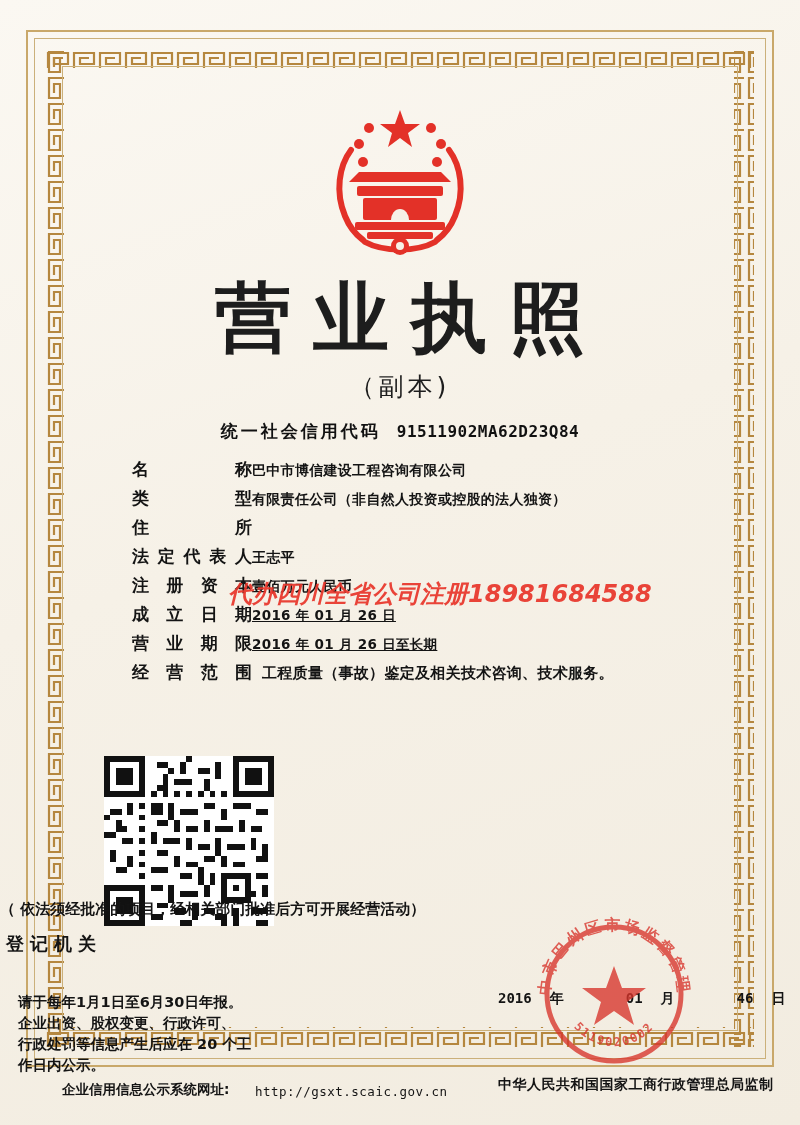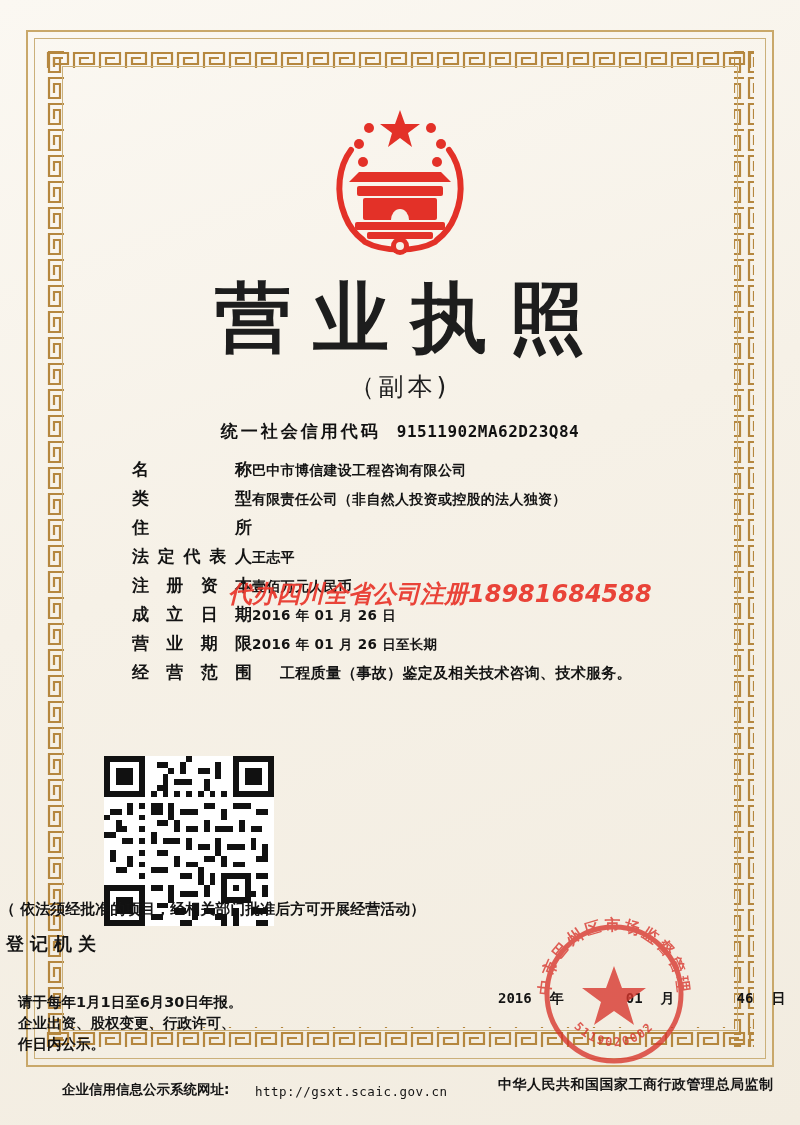--- a/index.html
+++ b/index.html
@@ -115,23 +115,24 @@
   .row .label span { display: inline-block; }
   .row .value {
     font-size: 14px;
     color: #141414;
     font-weight: bold;
     letter-spacing: 0.3px;
     white-space: nowrap;
   }
   .row .value.small {
     font-size: 13.5px;
+    text-decoration: underline;
   }
   .row.scope { height: 34px; }
-  .row.scope .value { font-size: 15px; padding-left: 28px; }
+  .row.scope .value { font-size: 15px; padding-left: 10px; }
 
   
   .red-overlay {
     position: absolute;
     left: 228px;
     top: 578px;
     font-size: 24px;
     font-weight: bold;
     color: #e8352a;
     letter-spacing: 0px;
@@ -531,20 +532,21 @@
       </text>
       <text font-family="DejaVu Sans Mono, Liberation Mono, monospace" font-size="12" font-weight="bold" fill="#d8342b" letter-spacing="2">
         <textPath href="#sealArcBottom" startOffset="50%" text-anchor="middle">5119020002</textPath>
       </text>
     </g>
   </svg>
 
   <div class="annual">
     <div>请于每年1月1日至6月30日年报。</div>
     <div>企业出资、股权变更、行政许可、</div>
+    <div>行政处罚等信息产生后应在 20 个工</div>
     <div>作日内公示。</div>
   </div>
 
   <div class="gsxt-label">企业信用信息公示系统网址:</div>
   <div class="gsxt-url">http://gsxt.scaic.gov.cn</div>
   <div class="issuer">中华人民共和国国家工商行政管理总局监制</div>
 
 </div>
 
 </body></html>

